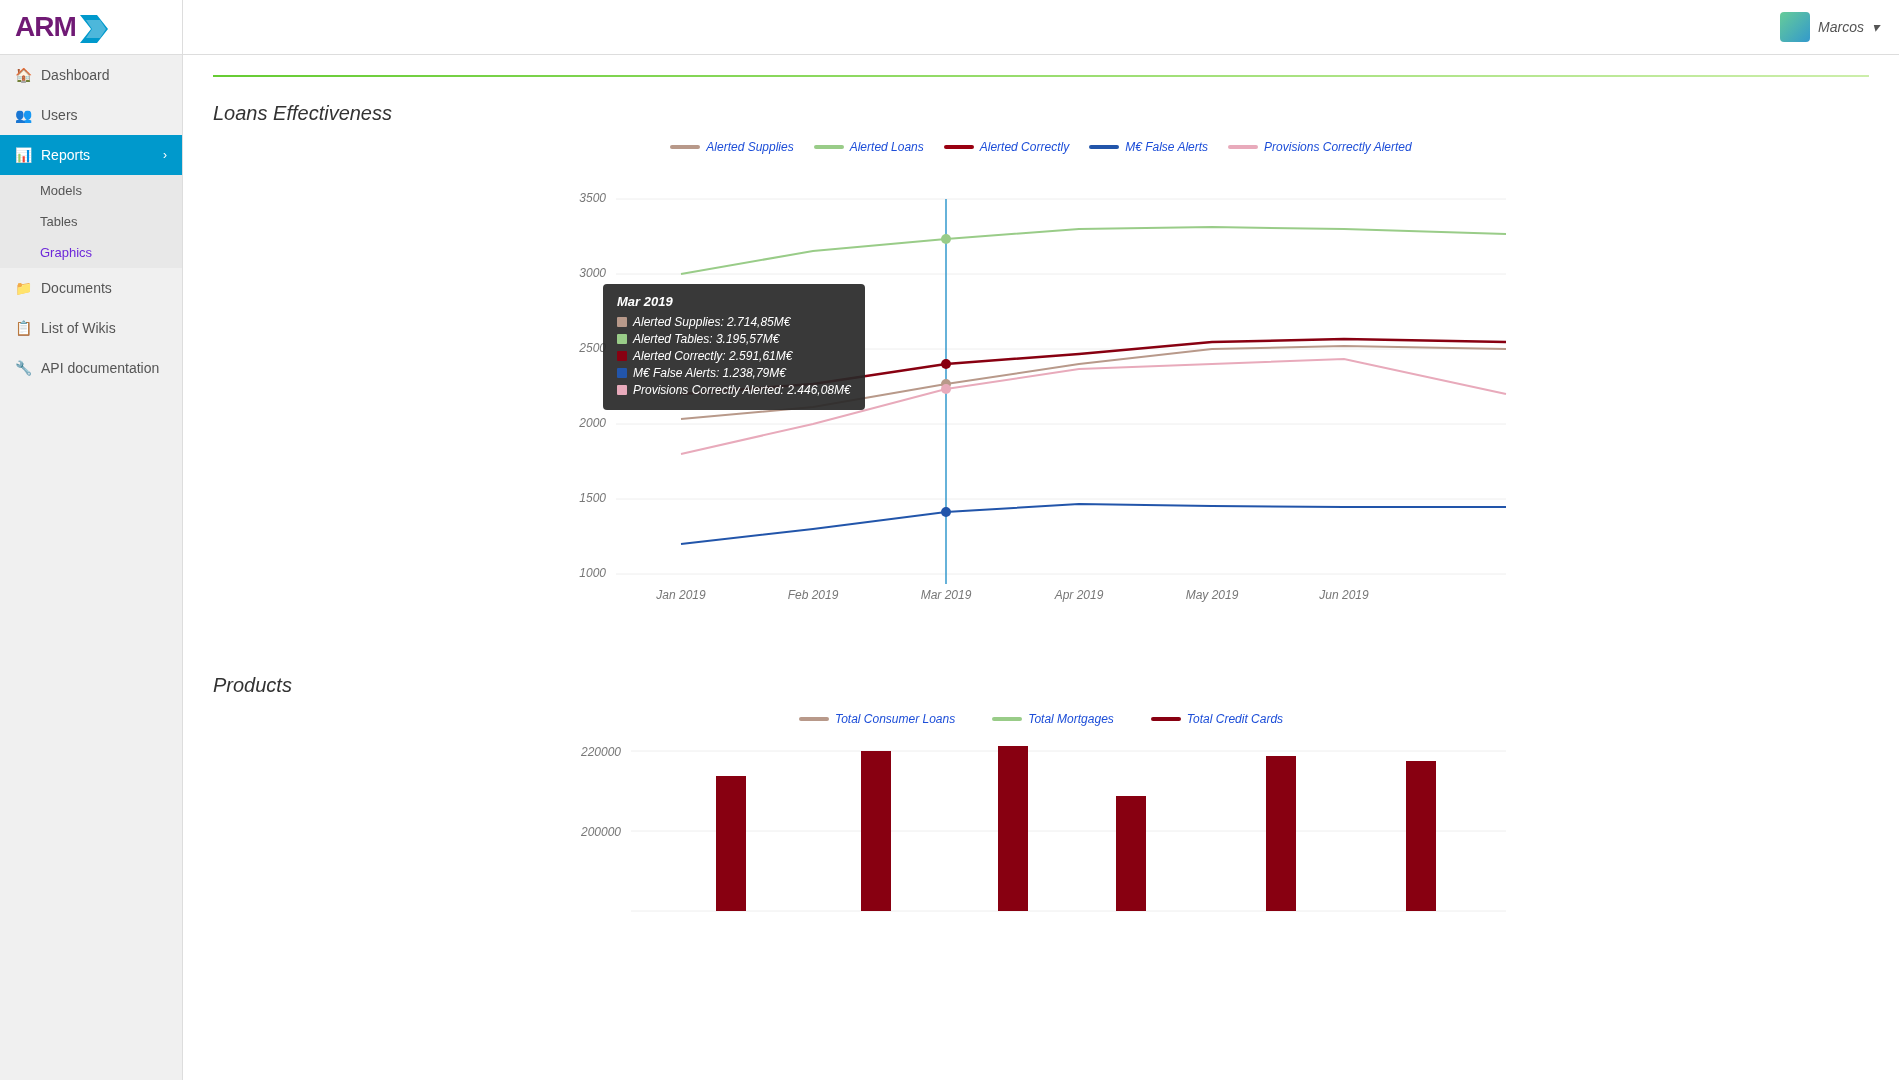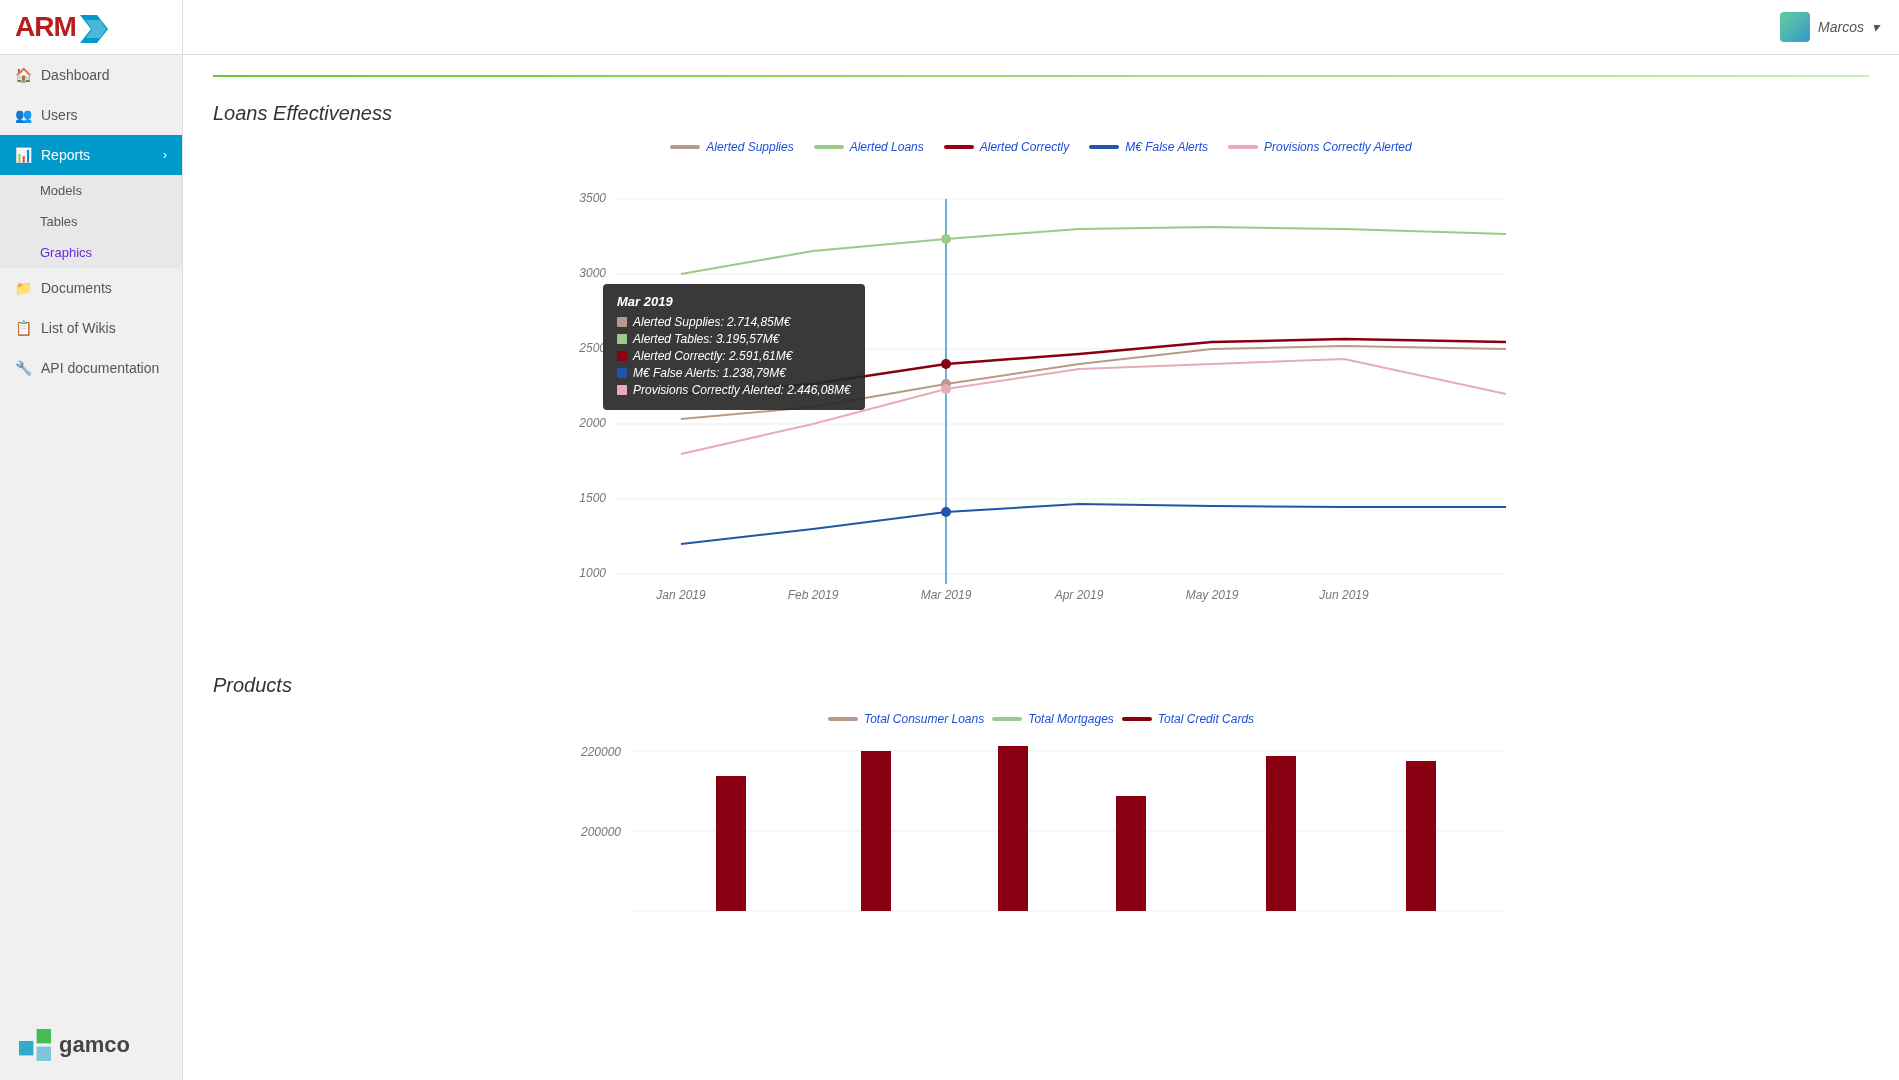--- a/index.html
+++ b/index.html
@@ -186,32 +186,32 @@
     }
     .tooltip-dot {
       width: 10px;
       height: 10px;
       border-radius: 1px;
       flex-shrink: 0;
     }
     .products-legend {
       display: flex;
       align-items: center;
-      gap: 8px;
+      gap: 37px;
       justify-content: center;
       margin-bottom: 10px;
     }
   </style>
 </head>
 <body>
 
 <div id="sidebar">
   <div id="logo-area">
     <span class="logo-arm">
-      <span style="color:#b91c1c">ARM</span><span style="display:inline-block;width:28px;height:28px;margin-left:4px;vertical-align:middle">
+      <span style="color:#701a75">ARM</span><span style="display:inline-block;width:28px;height:28px;margin-left:4px;vertical-align:middle">
         <svg viewBox="0 0 28 28" width="28" height="28">
             <polygon points="0,0 17,0 28,14 17,28 0,28 11,14" fill="#0099cc"></polygon>
             <polygon points="6,5 20,5 26,14 20,23 6,23 12,14" fill="#fff" opacity="0.3"></polygon>
           </svg>
       </span>
     </span>
   </div>
 
   <nav>
     <a class="nav-item">
@@ -239,28 +239,20 @@
     <a class="nav-item">
       <span class="nav-icon">📋</span>
       <span>List of Wikis</span>
     </a>
     <a class="nav-item">
       <span class="nav-icon">🔧</span>
       <span>API documentation</span>
     </a>
   </nav>
 
-  <div class="sidebar-footer">
-    <svg class="gamco-icon" viewBox="0 0 50 50">
-      <rect x="5" y="20" width="18" height="18" fill="#33aacc"></rect>
-      <rect x="27" y="5" width="18" height="18" fill="#44bb55"></rect>
-      <rect x="27" y="27" width="18" height="18" fill="#33aacc" opacity="0.6"></rect>
-    </svg>
-    <span style="font-size:22px;font-weight:bold;color:#444">gamco</span>
-  </div>
 </div>
 
 <div id="main">
   <div id="top-bar">
     <div class="user-area">
       <div class="user-avatar"></div>
       <span>Marcos</span>
       <span>▾</span>
     </div>
   </div>

